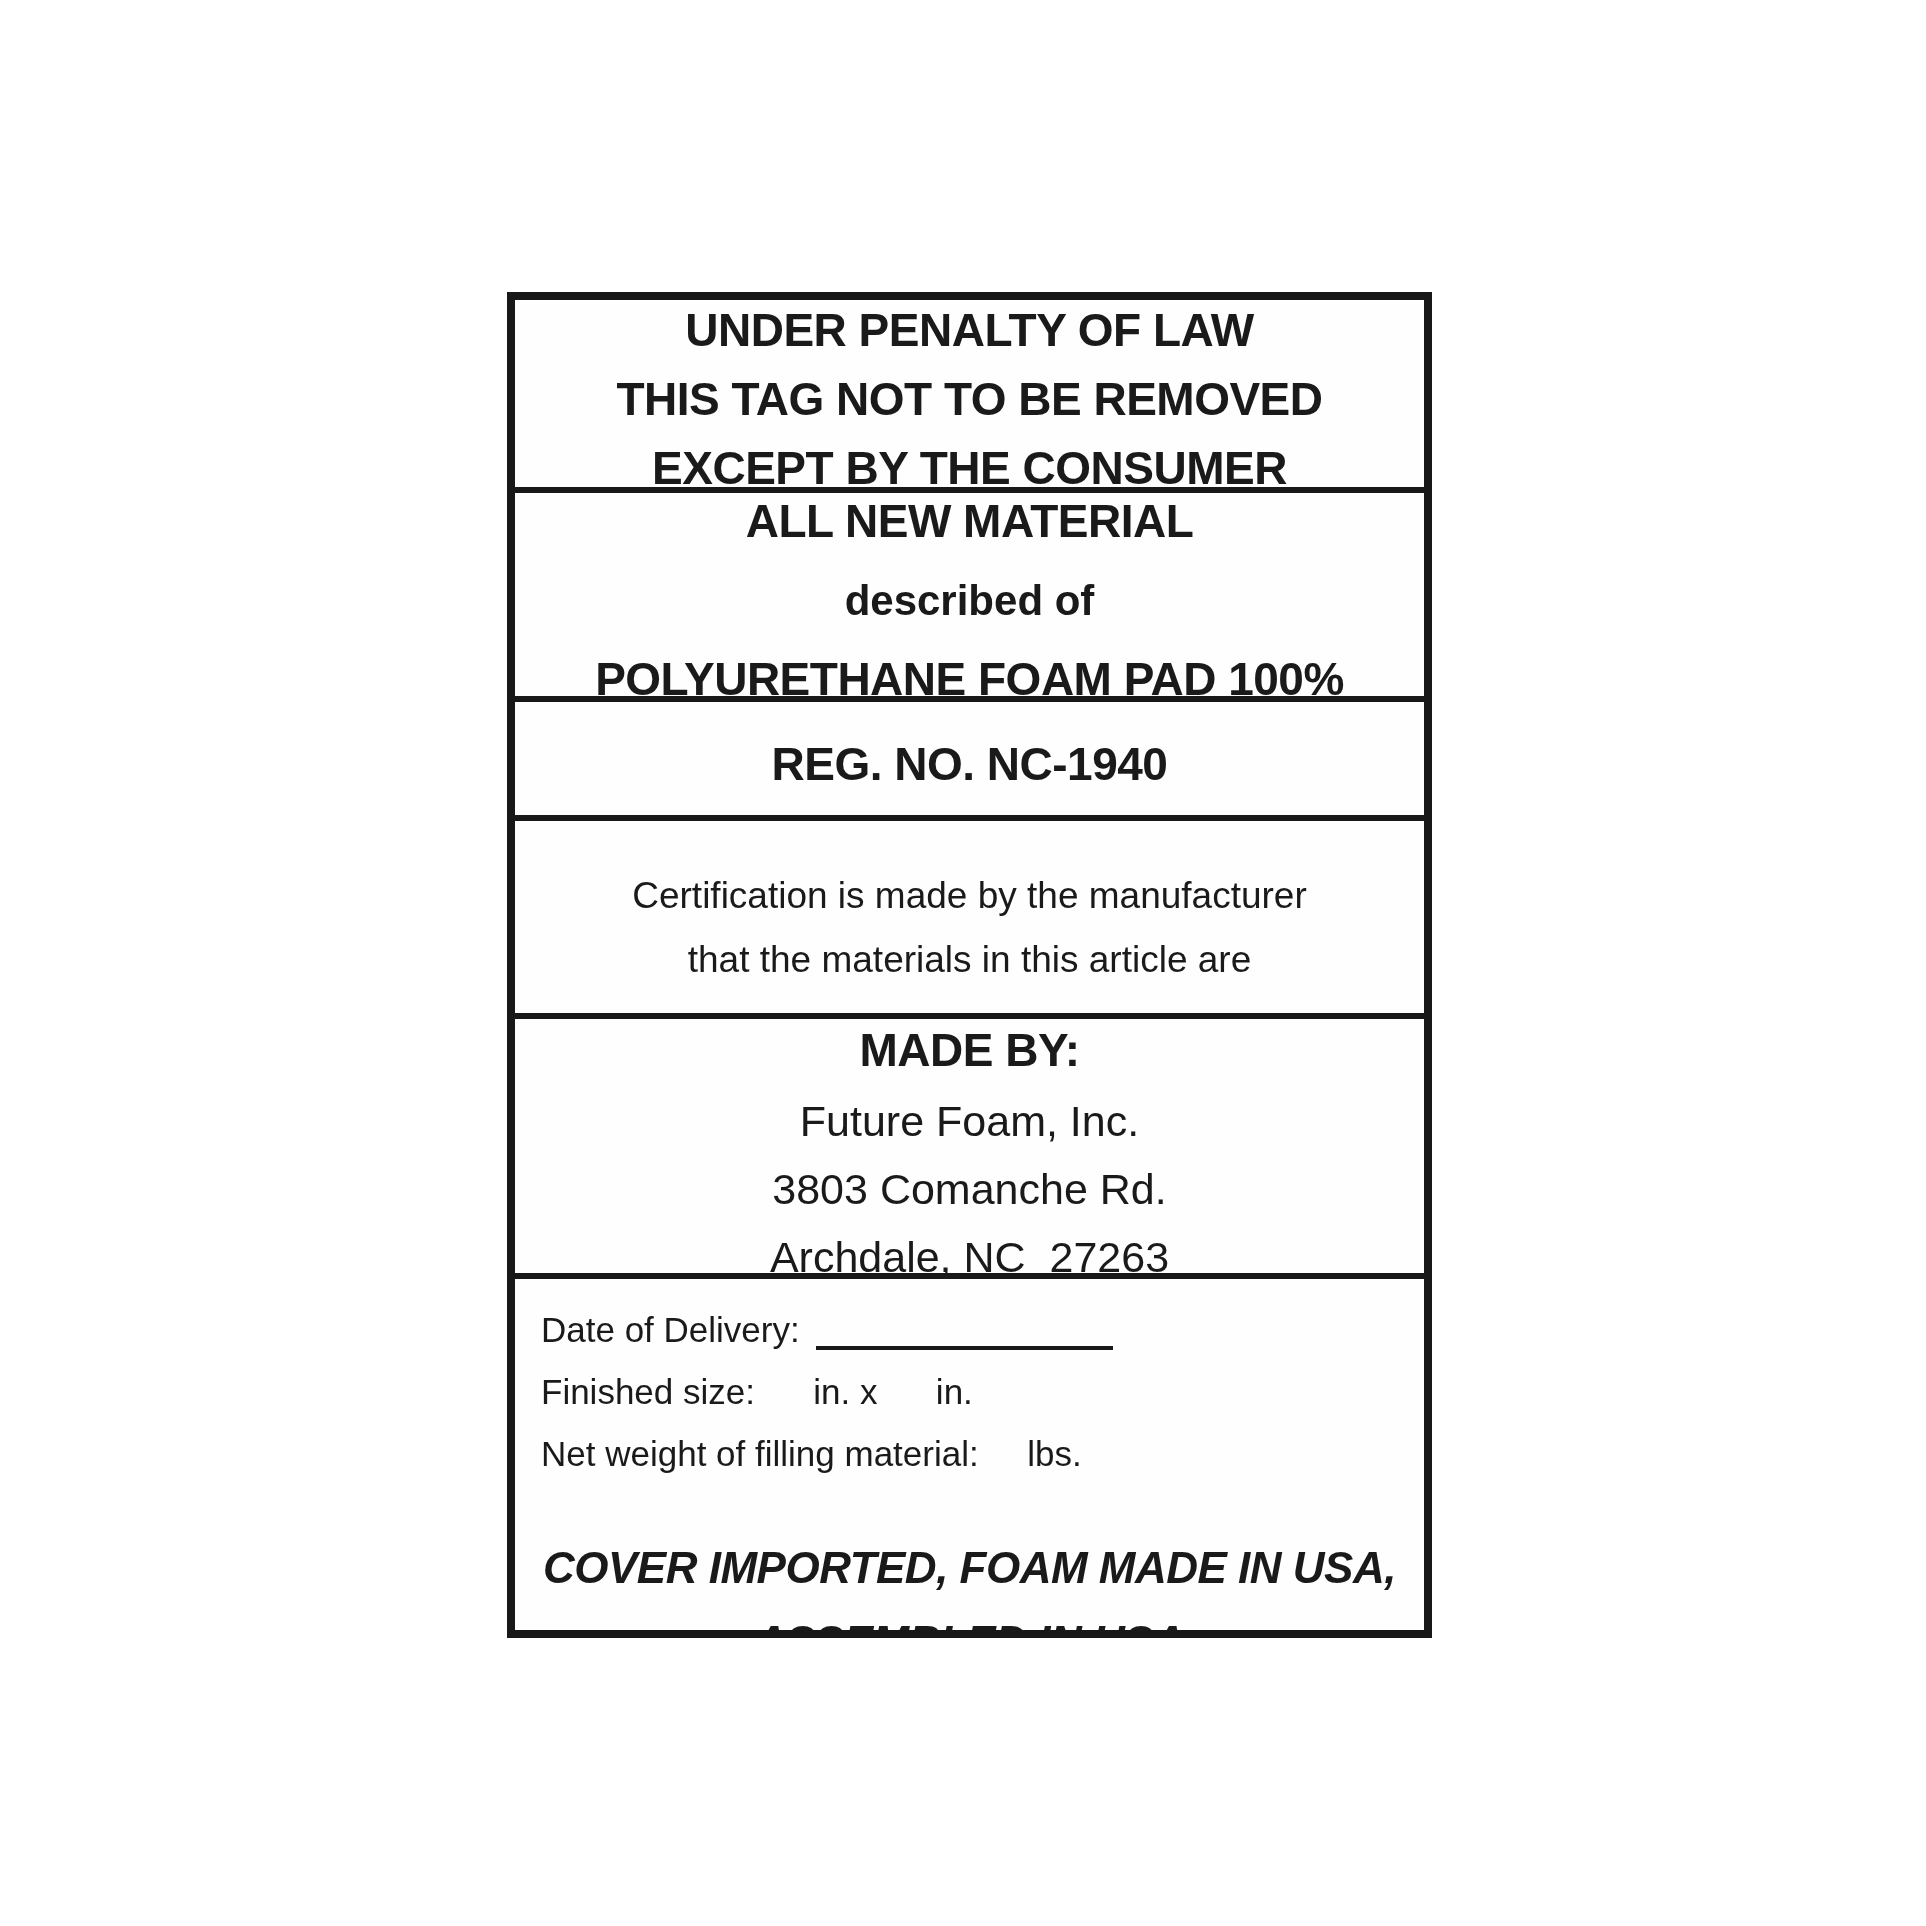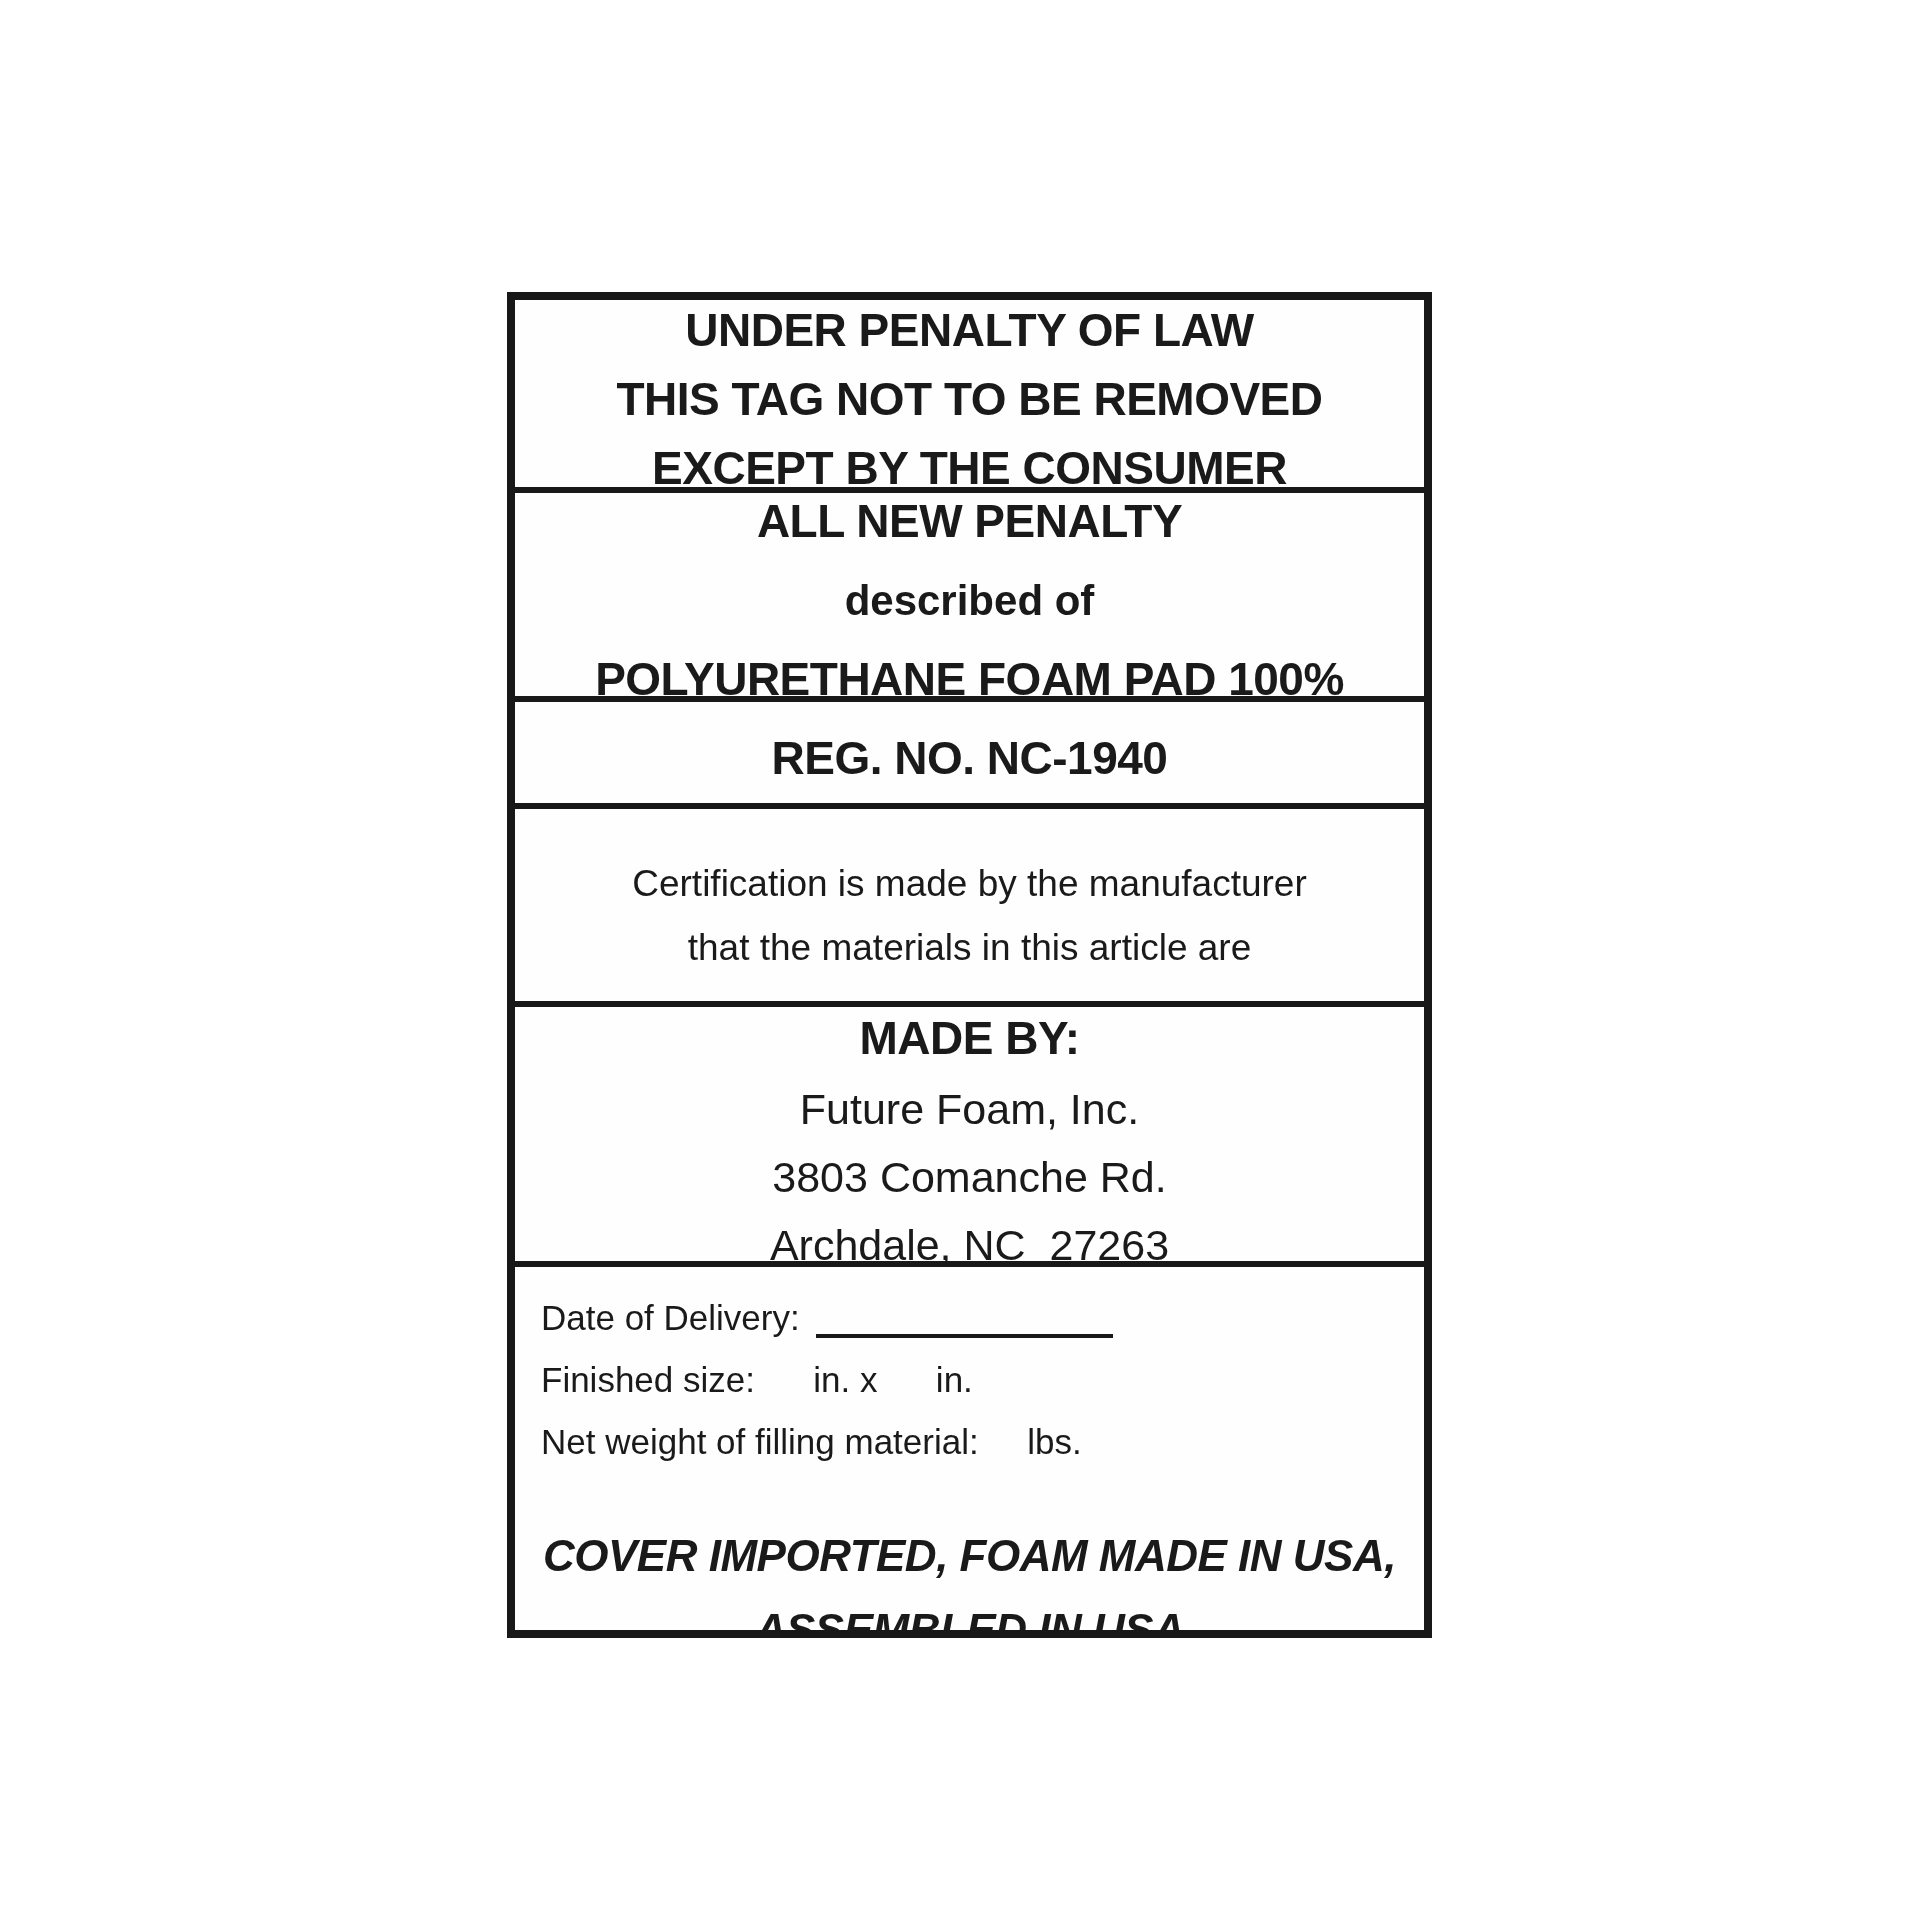--- a/index.html
+++ b/index.html
@@ -36,21 +36,21 @@
     align-items: center;
     justify-content: center;
     text-align: center;
     flex: none;
     overflow: hidden;
   }
   .sec:last-child { border-bottom: none; flex: 1 1 auto; }
 
   .sec-penalty  { height: 193px; }
   .sec-material { height: 209px; }
-  .sec-reg      { height: 107px; }
+  .sec-reg      { height: 119px; }
   .sec-cert     { height: 198px; padding-top: 10px; }
   .sec-madeby   { height: 260px; }
   .sec-details  {
     align-items: stretch;
     justify-content: flex-start;
     text-align: left;
     padding-top: 26px;
   }
 
   .txt { white-space: pre; margin-top: 12px; }
@@ -115,21 +115,21 @@
 <div class="canvas">
   <div class="tag">
 
     <section class="sec sec-penalty">
       <div class="bold-xl txt">UNDER PENALTY OF LAW</div>
       <div class="bold-xl txt">THIS TAG NOT TO BE REMOVED</div>
       <div class="bold-xl txt">EXCEPT BY THE CONSUMER</div>
     </section>
 
     <section class="sec sec-material">
-      <div class="bold-xl txt">ALL NEW PENALTY</div>
+      <div class="bold-xl txt">ALL NEW MATERIAL</div>
       <div class="bold-md-caps txt">described of</div>
       <div class="bold-xl txt">POLYURETHANE FOAM PAD 100%</div>
     </section>
 
     <section class="sec sec-reg">
       <div class="bold-xl txt">REG. NO. NC-1940</div>
     </section>
 
     <section class="sec sec-cert">
       <div class="body-md txt">Certification is made by the manufacturer</div>

